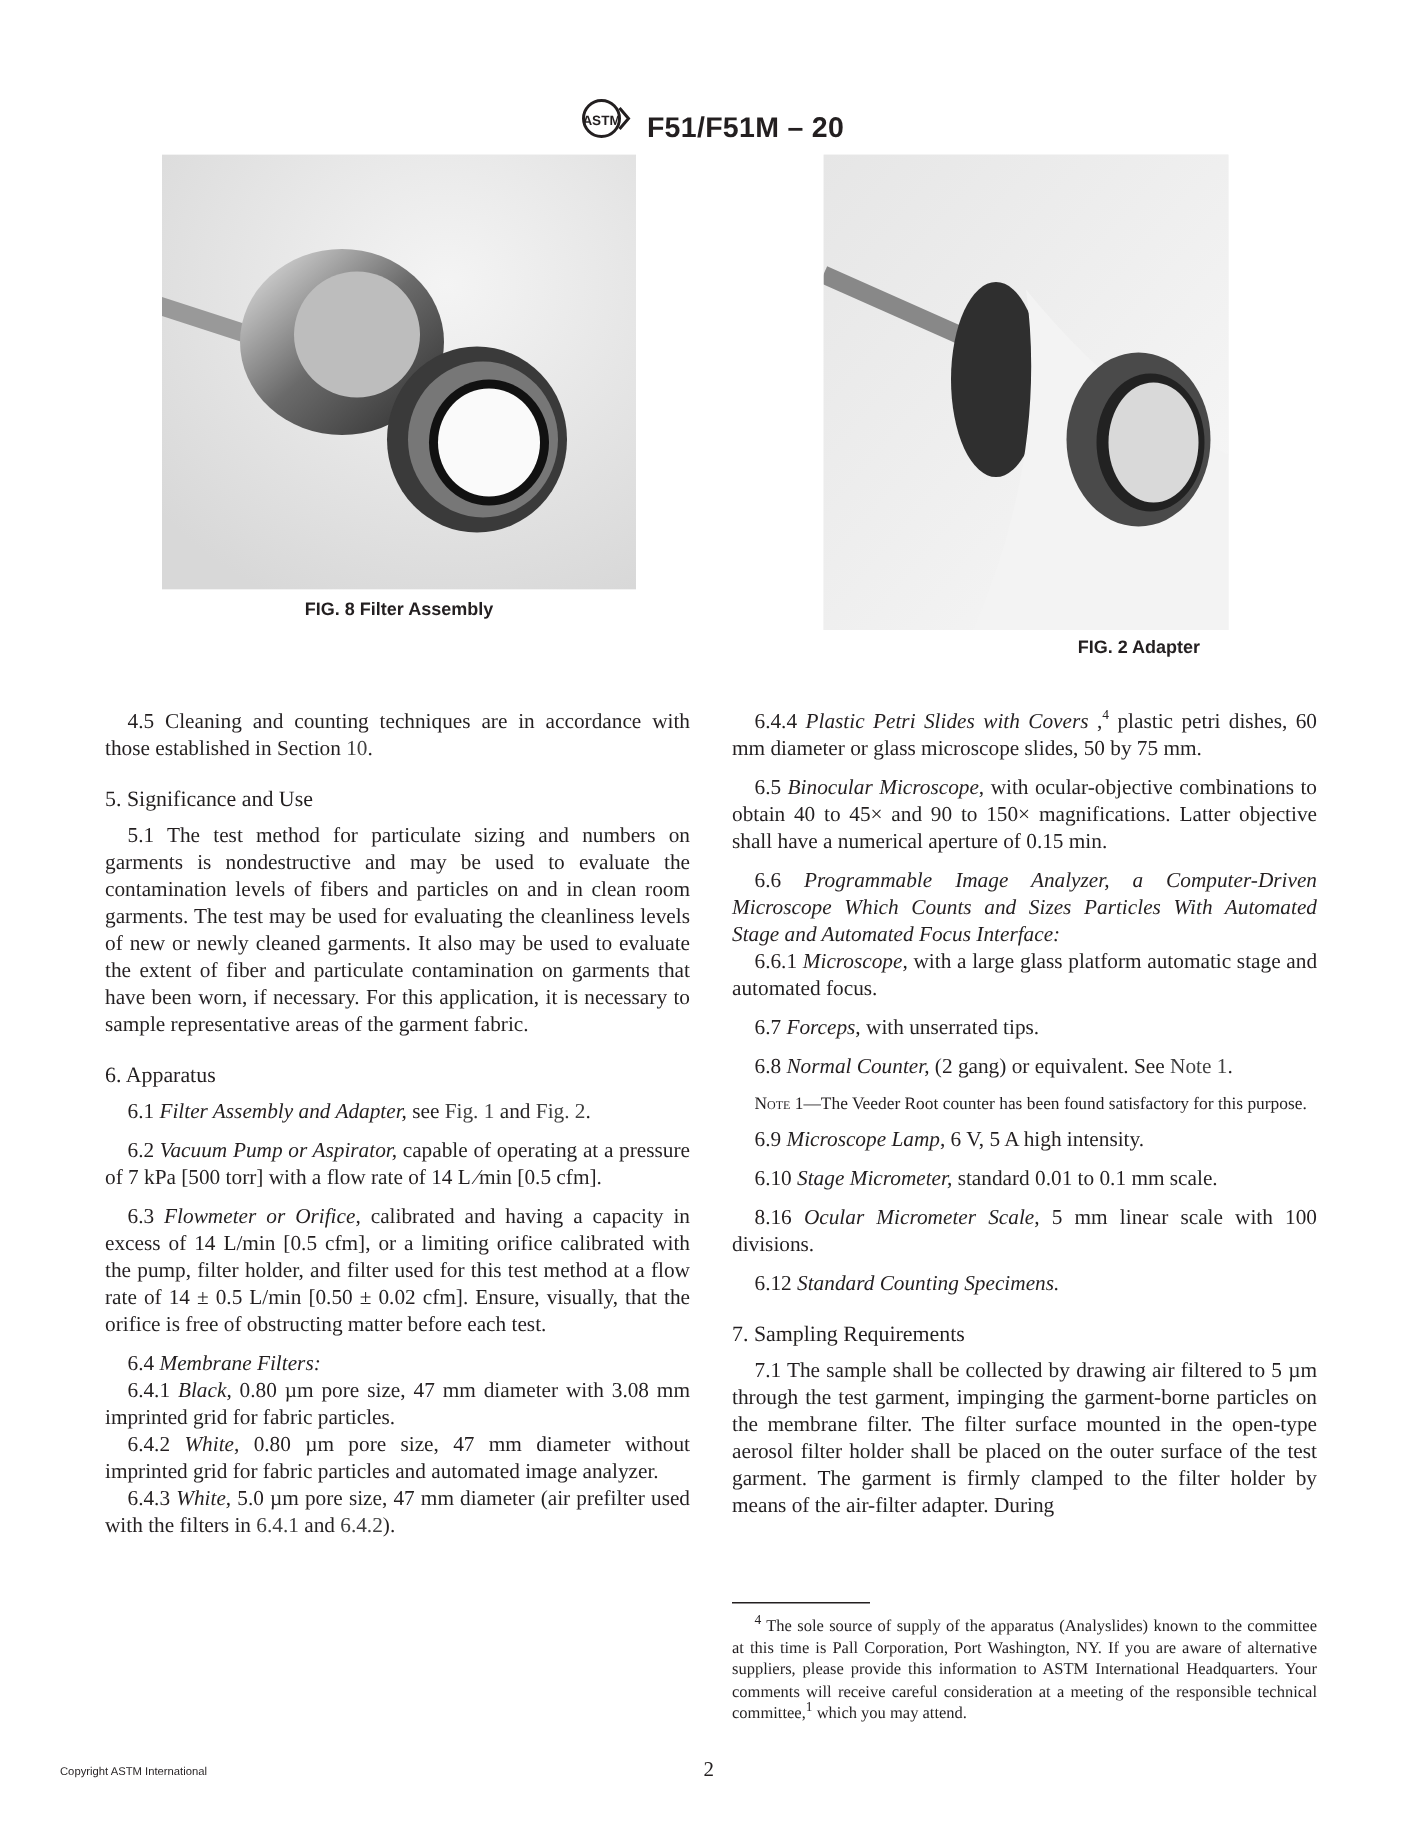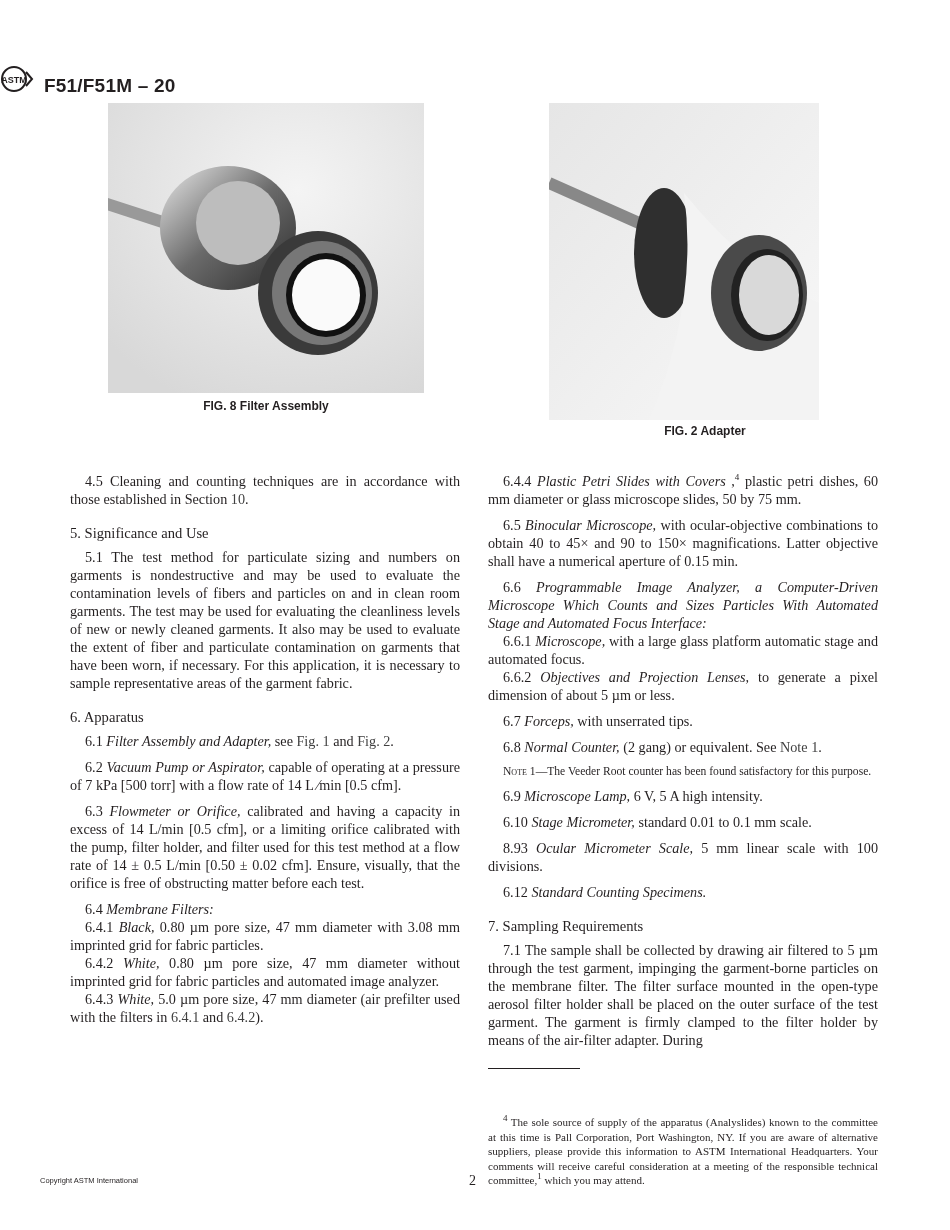--- a/index.html
+++ b/index.html
@@ -1,19 +1,19 @@
 <!DOCTYPE html>
 <html><head>
 <meta charset="utf-8">
 <style>
   html, body { margin:0; padding:0; background:#ffffff; }
   body { width:950px; height:1230px; position:relative; overflow:hidden;
          font-family:"Liberation Serif", serif; color:#231f20; }
   .abs { position:absolute; }
-  .header { left:0; top:60px; width:950px; text-align:left; height:30px; }
+  .header { left:0; top:60px; width:950px; text-align:center; height:30px; }
   .header .logo { display:inline-block; vertical-align:middle; width:34px; height:30px; margin-right:6px; }
   .header .code { display:inline-block; vertical-align:middle; font-family:"Liberation Sans", sans-serif;
                   font-weight:bold; font-size:19px; letter-spacing:0.2px;margin-top:15px; }
   .fig { background:#eee; overflow:hidden; }
   .figcap { font-family:"Liberation Sans", sans-serif; font-weight:bold; font-size:12px; text-align:center; }
   .col { font-size:14.2px; line-height:18px; text-align:justify; }
   .col p { margin:0; }
   .ind { text-indent:15px; }
   .gap { margin-top:8px !important; }
   .h { font-weight:normal; font-size:14.6px; margin-top:16px !important; margin-bottom:6px !important; }
@@ -73,21 +73,21 @@
     </defs>
     <rect width="270" height="317" fill="url(#cloth)"></rect>
     <path d="M0 80 L90 120" stroke="#888" stroke-width="12"></path>
     <ellipse cx="115" cy="150" rx="30" ry="65" fill="#2f2f2f"></ellipse>
     <path d="M135 90 Q150 200 100 317 L270 317 L270 200 Q200 170 135 90 Z" fill="#f3f3f3"></path>
     <ellipse cx="210" cy="190" rx="48" ry="58" fill="#4a4a4a"></ellipse>
     <ellipse cx="218" cy="192" rx="36" ry="46" fill="#222"></ellipse>
     <ellipse cx="220" cy="192" rx="30" ry="40" fill="#d9d9d9"></ellipse>
   </svg>
 </div>
-<div class="abs figcap" style="left:570px;top:424px;width:270px;">FIG. 2 Adapter</div>
+<div class="abs figcap" style="left:530px;top:424px;width:270px;text-align:right;">FIG. 2 Adapter</div>
 
 <div class="abs col" style="left:70px;top:472px;width:390px;">
   <p class="ind"><span>4.5 Cleaning and counting techniques are in accordance with those established in Section </span><a class="red">10</a><span>.</span></p>
 
   <p class="h">5. Significance and Use</p>
   <p class="ind">5.1 The test method for particulate sizing and numbers on garments is nondestructive and may be used to evaluate the contamination levels of fibers and particles on and in clean room garments. The test may be used for evaluating the cleanliness levels of new or newly cleaned garments. It also may be used to evaluate the extent of fiber and particulate contamination on garments that have been worn, if necessary. For this application, it is necessary to sample representative areas of the garment fabric.</p>
 
   <p class="h">6. Apparatus</p>
   <p class="ind"><span>6.1 </span><i>Filter Assembly and Adapter,</i><span> see </span><a class="red">Fig. 1</a><span> and </span><a class="red">Fig. 2</a><span>.</span></p>
   <p class="ind gap"><span>6.2 </span><i>Vacuum Pump or Aspirator,</i><span> capable of operating at a pressure of 7 kPa [500 torr] with a flow rate of 14 L ⁄min [0.5 cfm].</span></p>
@@ -96,32 +96,31 @@
   <p class="ind"><span>6.4.1 </span><i>Black,</i><span> 0.80 µm pore size, 47 mm diameter with 3.08 mm imprinted grid for fabric particles.</span></p>
   <p class="ind"><span>6.4.2 </span><i>White,</i><span> 0.80 µm pore size, 47 mm diameter without imprinted grid for fabric particles and automated image analyzer.</span></p>
   <p class="ind"><span>6.4.3 </span><i>White,</i><span> 5.0 µm pore size, 47 mm diameter (air prefilter used with the filters in </span><a class="red">6.4.1</a><span> and </span><a class="red">6.4.2</a><span>).</span></p>
 </div>
 
 <div class="abs col" style="left:488px;top:472px;width:390px;">
   <p class="ind"><span>6.4.4 </span><i>Plastic Petri Slides with Covers</i><span> ,</span><sup>4</sup><span> plastic petri dishes, 60 mm diameter or glass microscope slides, 50 by 75 mm.</span></p>
   <p class="ind gap"><span>6.5 </span><i>Binocular Microscope,</i><span> with ocular-objective combinations to obtain 40 to 45× and 90 to 150× magnifications. Latter objective shall have a numerical aperture of 0.15 min.</span></p>
   <p class="ind gap"><span>6.6 </span><i>Programmable Image Analyzer, a Computer-Driven Microscope Which Counts and Sizes Particles With Automated Stage and Automated Focus Interface:</i></p>
   <p class="ind"><span>6.6.1 </span><i>Microscope,</i><span> with a large glass platform automatic stage and automated focus.</span></p>
-  <p class="ind"><span>6.6.2 </span><i>Objectives and Projection Lenses,</i><span> to generate a pixel dimension of about 5 µm or less.</span></p>
   <p class="ind gap"><span>6.7 </span><i>Forceps,</i><span> with unserrated tips.</span></p>
   <p class="ind gap"><span>6.8 </span><i>Normal Counter,</i><span> (2 gang) or equivalent. See </span><a class="red">Note 1</a><span>.</span></p>
   <p class="ind gap note"><span class="sc">Note 1</span><span>—The Veeder Root counter has been found satisfactory for this purpose.</span></p>
   <p class="ind gap"><span>6.9 </span><i>Microscope Lamp,</i><span> 6 V, 5 A high intensity.</span></p>
   <p class="ind gap"><span>6.10 </span><i>Stage Micrometer,</i><span> standard 0.01 to 0.1 mm scale.</span></p>
-  <p class="ind gap"><span>8.93 </span><i>Ocular Micrometer Scale,</i><span> 5 mm linear scale with 100 divisions.</span></p>
+  <p class="ind gap"><span>8.16 </span><i>Ocular Micrometer Scale,</i><span> 5 mm linear scale with 100 divisions.</span></p>
   <p class="ind gap"><span>6.12 </span><i>Standard Counting Specimens.</i></p>
 
   <p class="h">7. Sampling Requirements</p>
   <p class="ind">7.1 The sample shall be collected by drawing air filtered to 5 µm through the test garment, impinging the garment-borne particles on the membrane filter. The filter surface mounted in the open-type aerosol filter holder shall be placed on the outer surface of the test garment. The garment is firmly clamped to the filter holder by means of the air-filter adapter. During</p>
 </div>
 
 <div class="abs" style="left:488px;top:1068px;width:92px;height:1px;background:#231f20;"></div>
-<div class="abs fn" style="left:488px;top:1077px;width:390px;text-indent:15px;margin-top:38px;">
+<div class="abs fn" style="left:488px;top:1077px;width:390px;text-indent:15px;">
   <sup>4</sup><span> The sole source of supply of the apparatus (Analyslides) known to the committee at this time is Pall Corporation, Port Washington, NY. If you are aware of alternative suppliers, please provide this information to ASTM International Headquarters. Your comments will receive careful consideration at a meeting of the responsible technical committee,</span><sup>1</sup><span> which you may attend.</span>
 </div>
 
 <div class="abs footer-left" style="left:40px;top:1176px;">Copyright ASTM International</div>
 <div class="abs pageno" style="left:469px;top:1173px;">2</div>
 
 </body></html>

